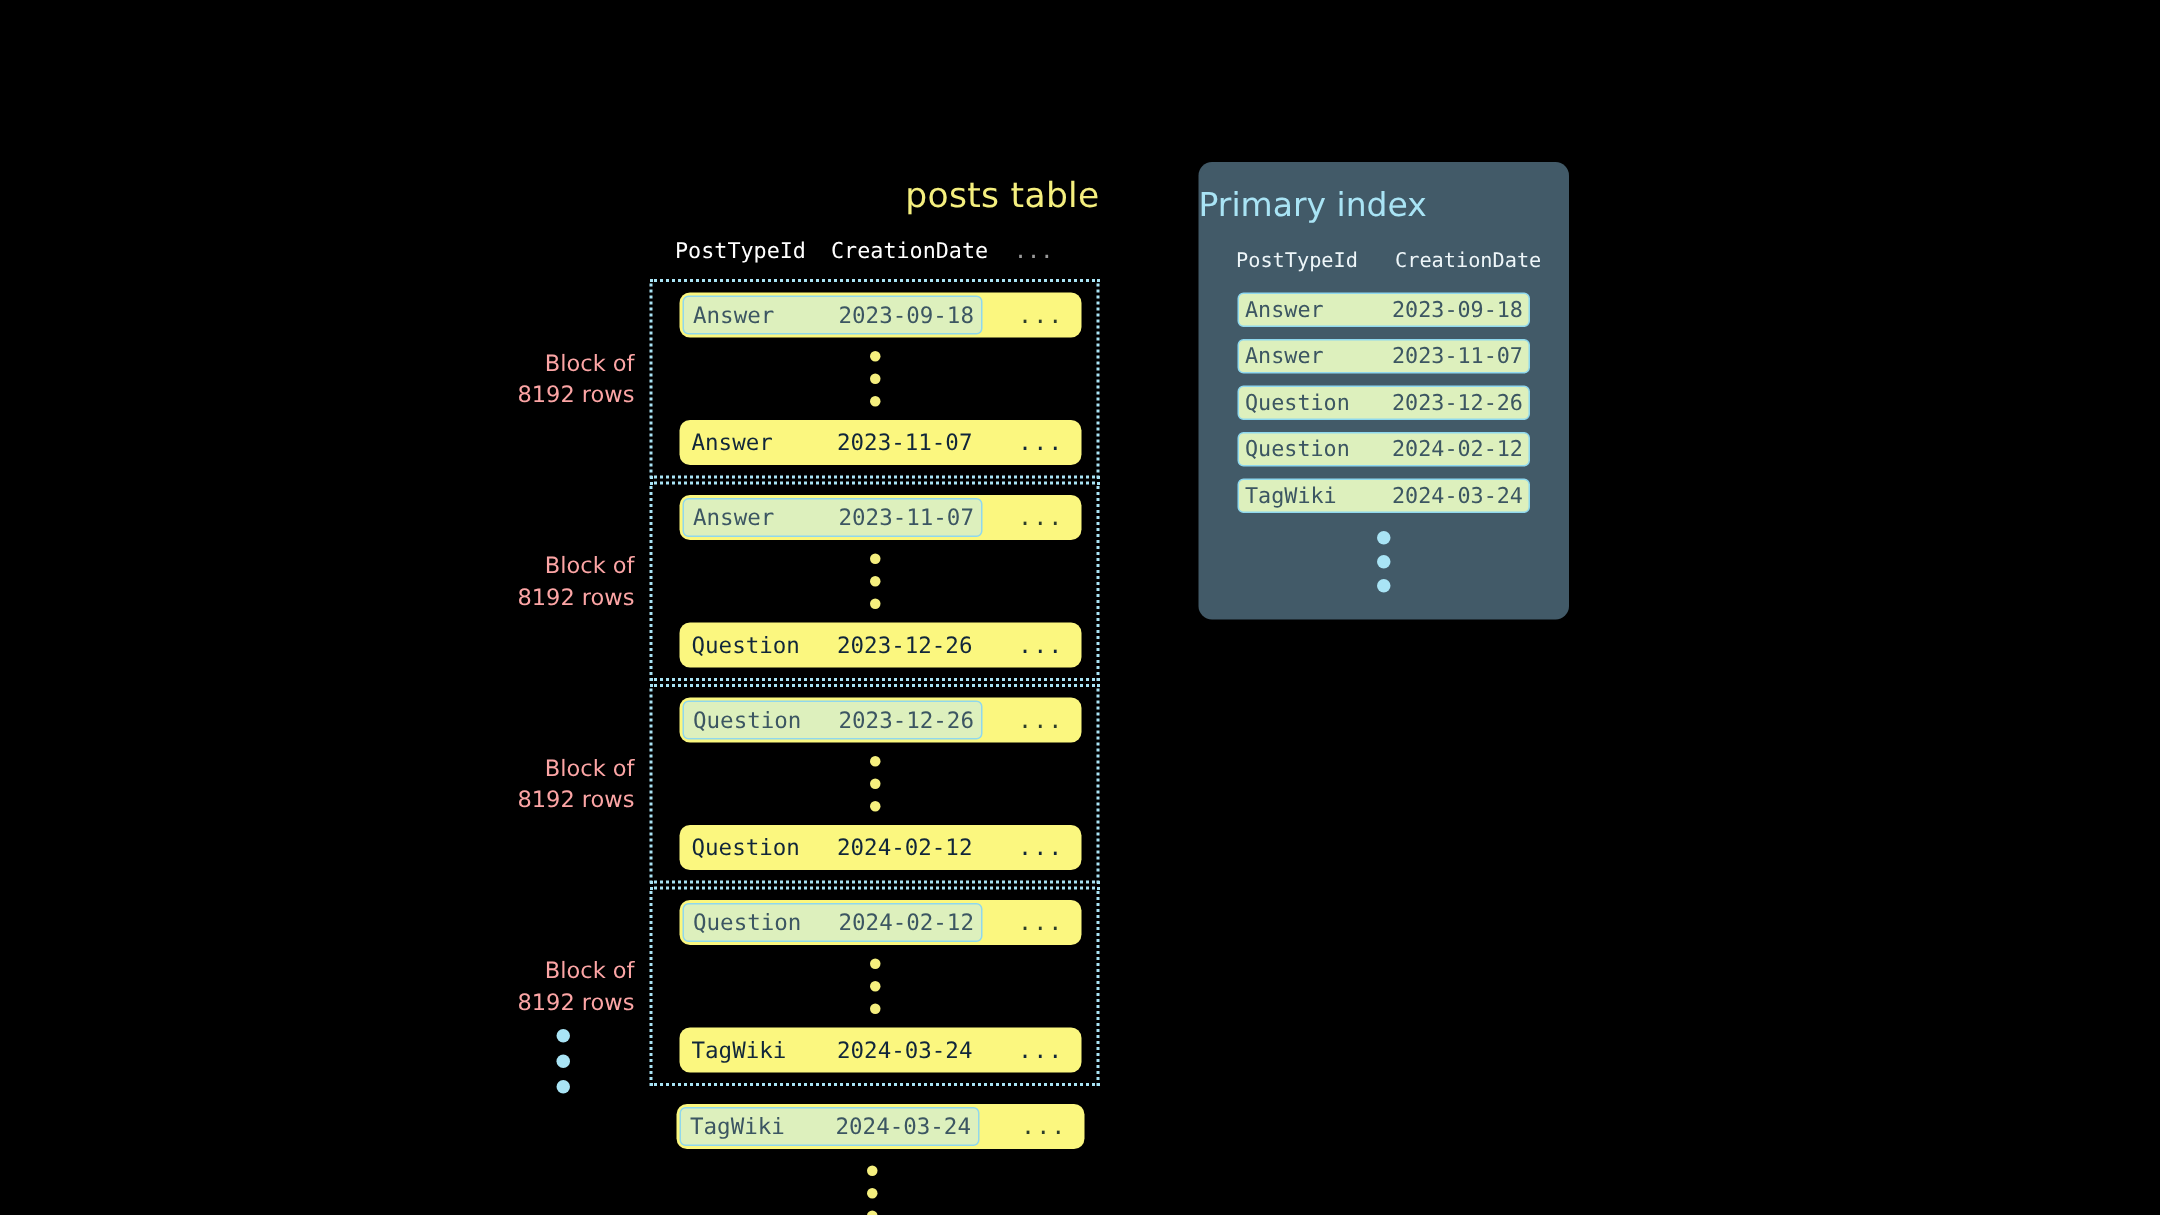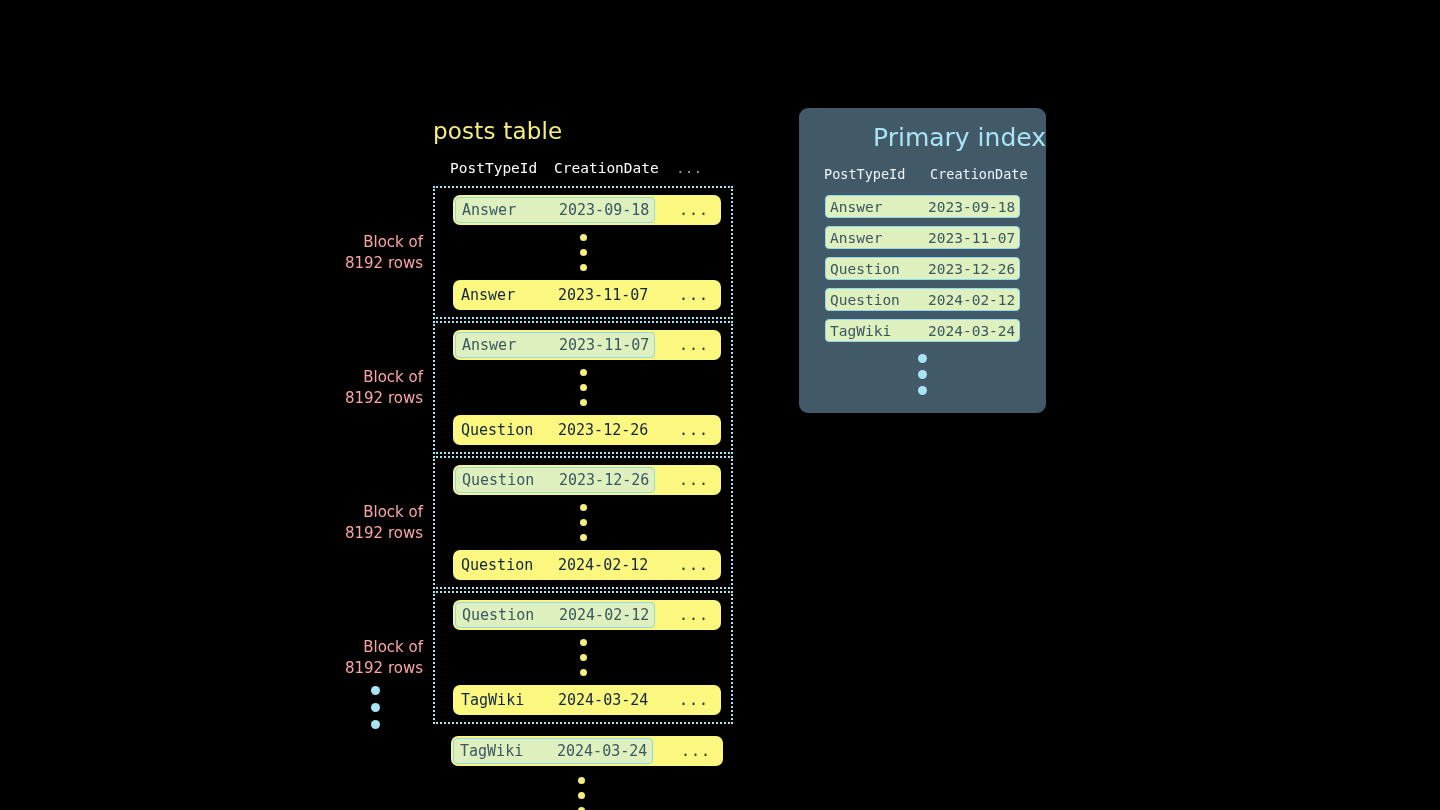--- a/index.html
+++ b/index.html
@@ -17,21 +17,21 @@
 
   
   #posts-table-group {
     position: absolute;
     left: 433px;
     top: 118px;
     width: 300px;
   }
 
   #posts-table-title {
-    text-align: left;
+    text-align: right;
     color: #f5ef7e;
     font-family: "DejaVu Sans", sans-serif;
     font-size: 23px;
     font-weight: 400;
     letter-spacing: 0.2px;
     line-height: 26px;
     margin: 0 0 16px 0;
     white-space: nowrap;
   }
 
@@ -170,24 +170,24 @@
     position: absolute;
     left: 799px;
     top: 108px;
     width: 247px;
     background: #425a68;
     border-radius: 9px;
     padding: 14px 0 18px 0;
     box-sizing: border-box;
   }
   #primary-index-title {
-    text-align: right;
+    text-align: left;
     color: #a9e4f5;
     font-family: "DejaVu Sans", sans-serif;
-    font-size: 25px;
+    font-size: 22px;
     line-height: 28px;
     margin: 2px 0 14px 0;
     white-space: nowrap;
   }
   #primary-index-header {
     display: flex;
     font-family: "DejaVu Sans Mono", monospace;
     font-size: 13.5px;
     color: #eef6f9;
     padding-left: 25px;

